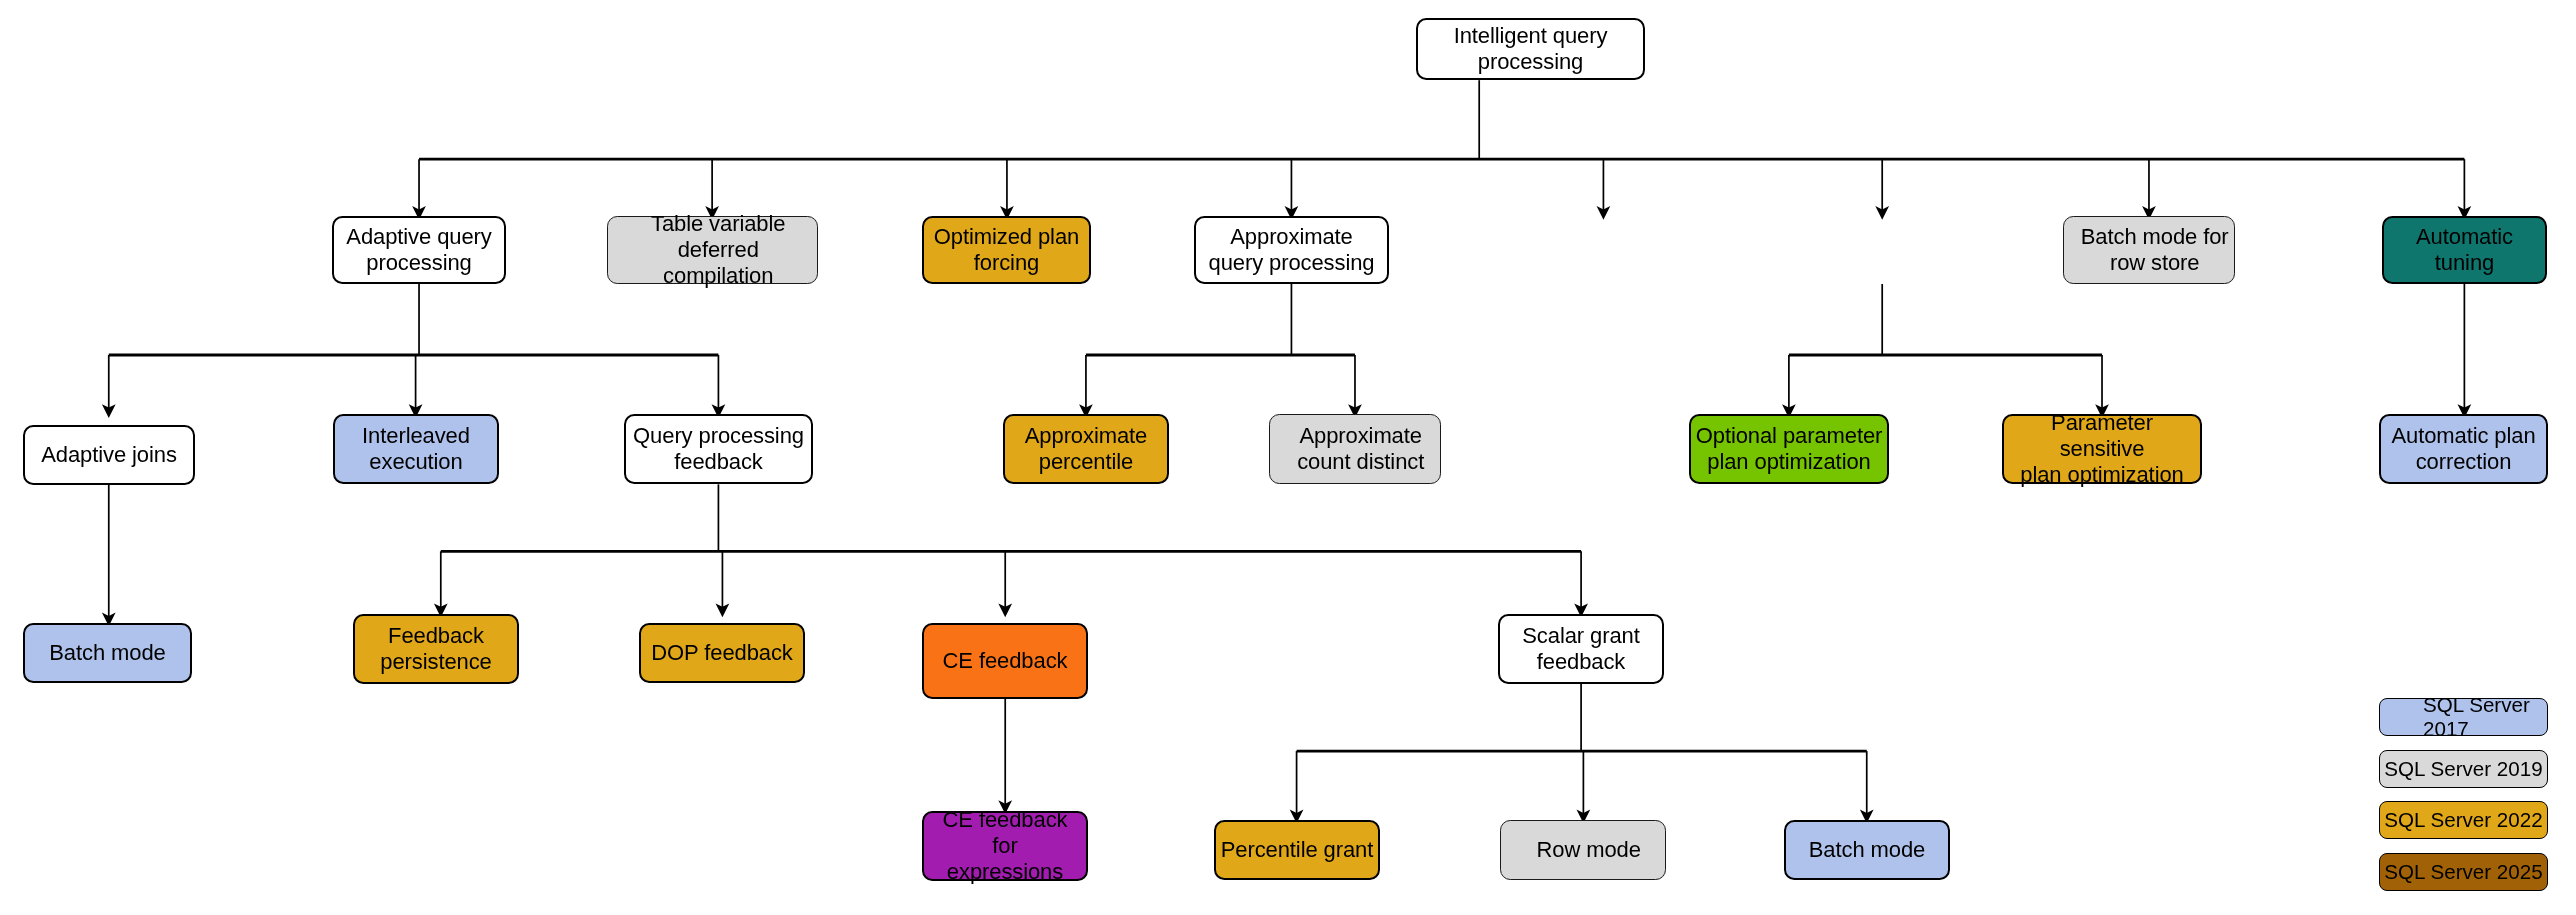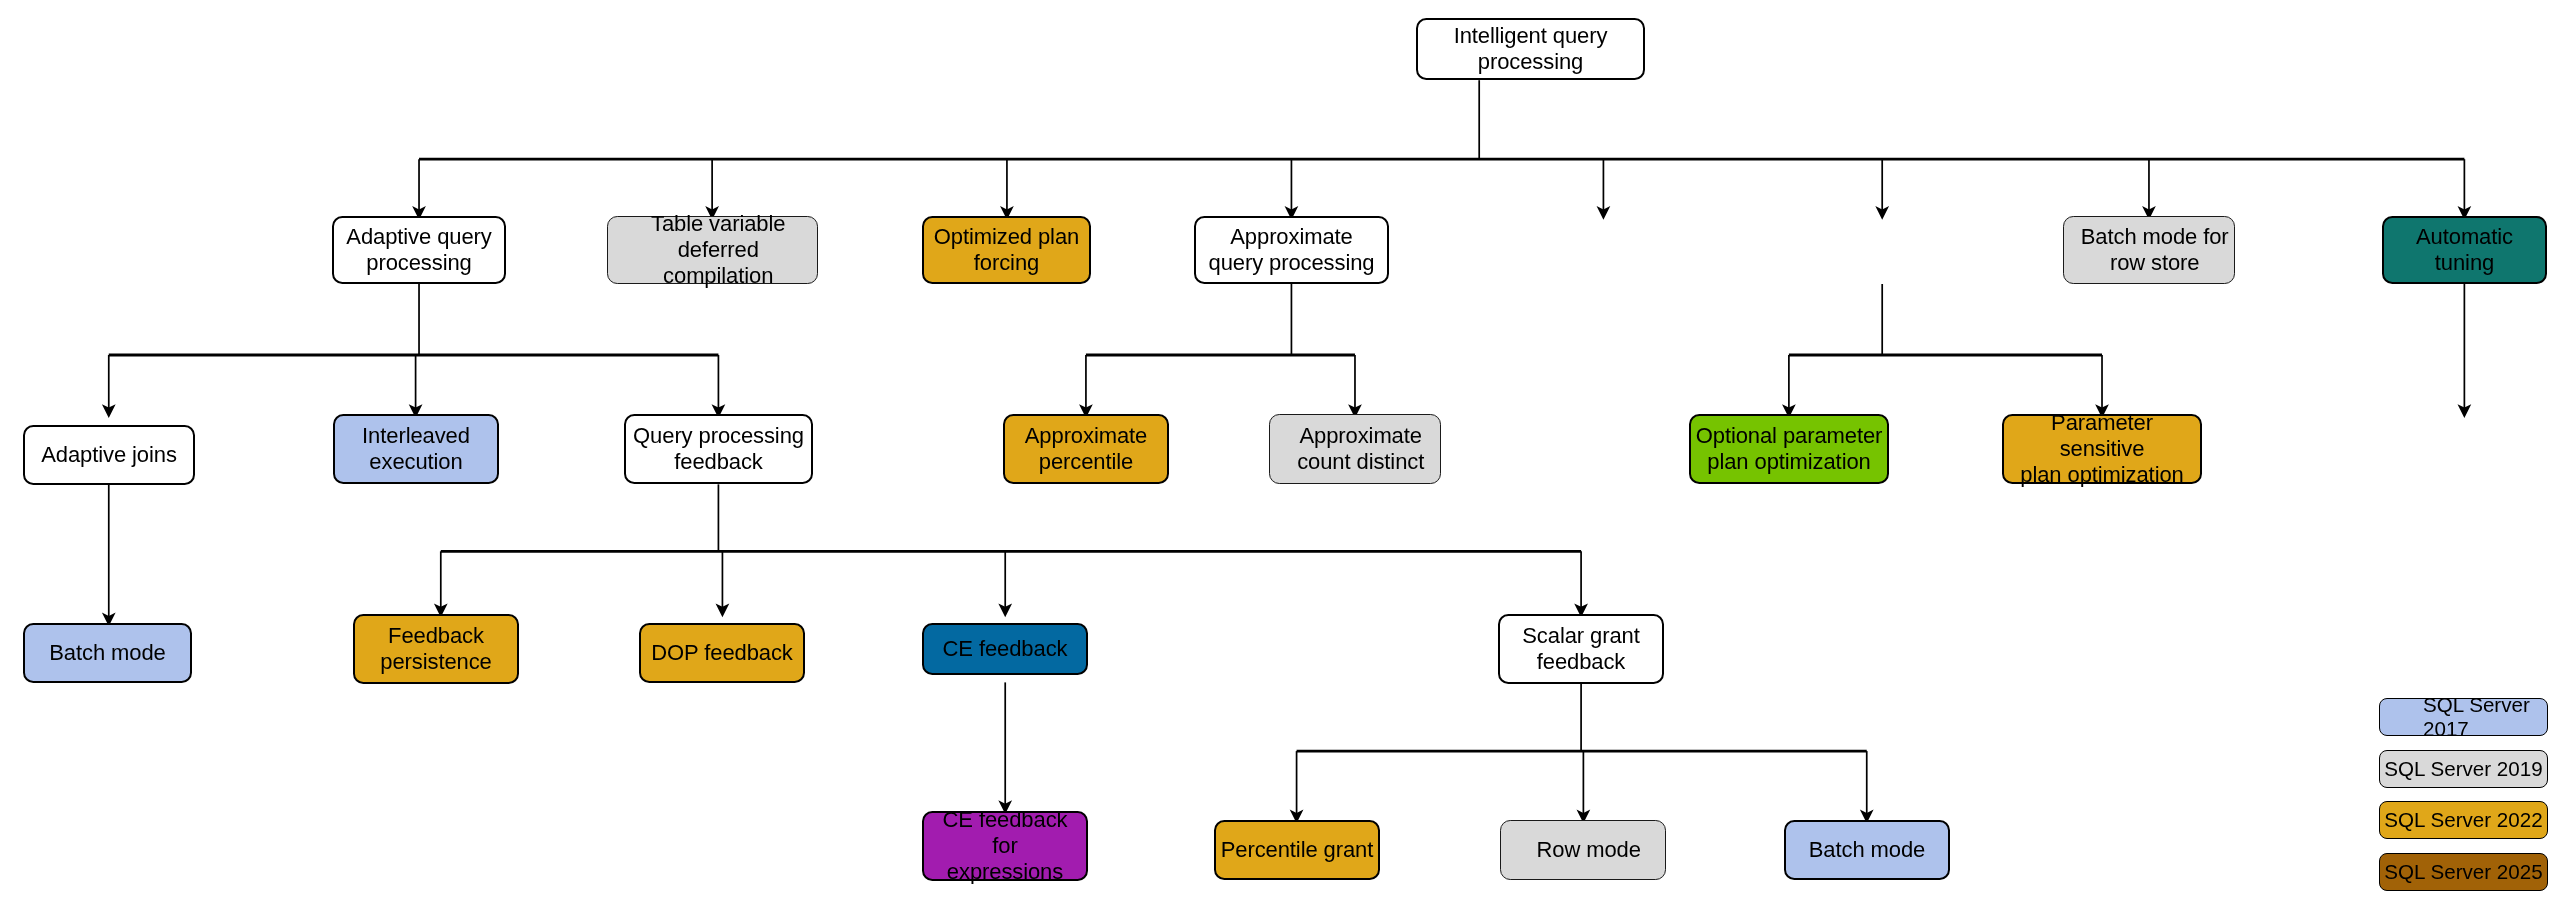--- a/index.html
+++ b/index.html
@@ -160,31 +160,35 @@
 count distinct</span>
     </div>
     <div class="node" style="left: 1689px; top: 414px; width: 200px; height: 70px; background: rgb(118, 195, 0);">
       <span class="lbl">Optional parameter
 plan optimization</span>
     </div>
     <div class="node" style="left: 2002px; top: 414px; width: 200px; height: 70px; background: rgb(224, 167, 25);">
       <span class="lbl">Parameter sensitive
 plan optimization</span>
     </div>
+    <div class="node" style="left: 2379px; top: 414px; width: 169px; height: 70px; background: rgb(174, 194, 236);">
+      <span class="lbl">Automatic plan
+correction</span>
+    </div>
     <div class="node" style="left: 23px; top: 623px; width: 169px; height: 60px; background: rgb(174, 194, 236);">
       <span class="lbl">Batch mode</span>
     </div>
     <div class="node" style="left: 353px; top: 614px; width: 166px; height: 70px; background: rgb(224, 167, 25);">
       <span class="lbl">Feedback
 persistence</span>
     </div>
     <div class="node" style="left: 639px; top: 623px; width: 166px; height: 60px; background: rgb(224, 167, 25);">
       <span class="lbl">DOP feedback</span>
     </div>
-    <div class="node" style="left: 922px; top: 623px; width: 166px; height: 52px; background: #0369a1;">
+    <div class="node" style="left: 922px; top: 623px; width: 166px; height: 76px; background: #f97316;">
       <span class="lbl">CE feedback</span>
     </div>
     <div class="node" style="left: 1498px; top: 614px; width: 166px; height: 70px; background: rgb(255, 255, 255);">
       <span class="lbl">Scalar grant
 feedback</span>
     </div>
     <div class="node" style="left: 922px; top: 811px; width: 166px; height: 70px; background: #a21caf;">
       <span class="lbl">CE feedback for
 expressions</span>
     </div>

